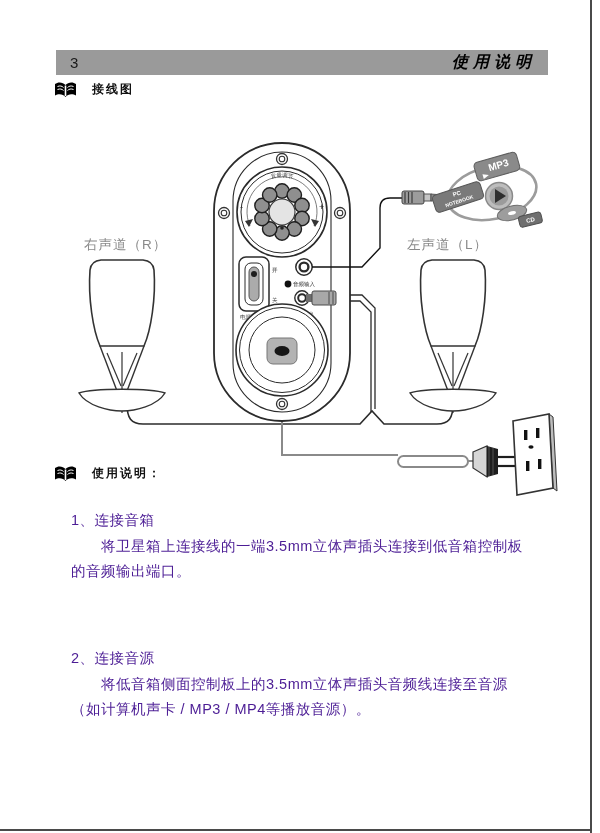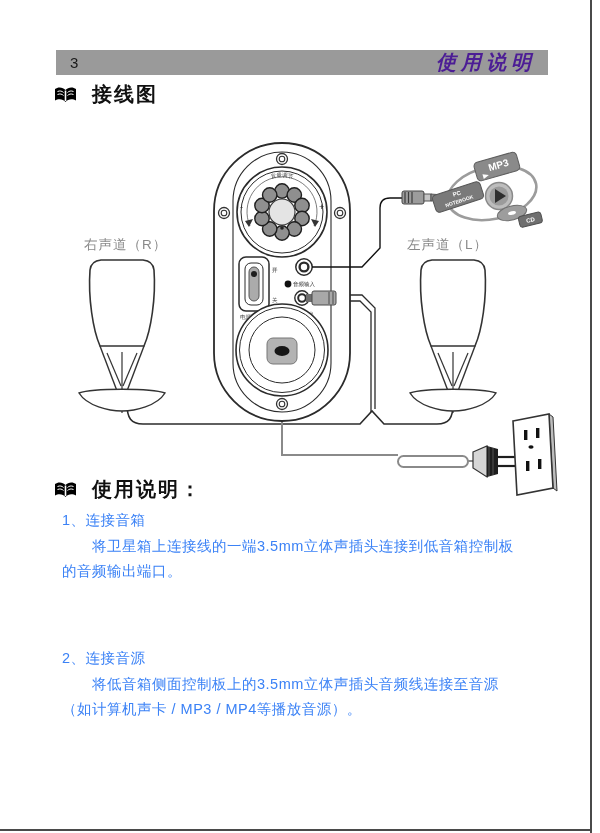--- a/index.html
+++ b/index.html
@@ -12,35 +12,35 @@
   .edge-bottom{position:absolute;left:0;top:829px;width:592px;height:2px;background:#4a4a4a;}
 
   .header-bar{
     position:absolute;left:56px;top:50px;width:492px;height:25px;
     background:#9a9a9a;display:flex;align-items:center;justify-content:space-between;
     padding:0 12px 0 14px;box-sizing:border-box;
   }
   .page-num{font-size:15px;color:#1a1a1a;}
   .header-title{
     font-family:"DejaVu Serif","Liberation Serif",serif;
-    font-style:italic;font-weight:bold;font-size:20px;color:#4c1d95;letter-spacing:5px;
+    font-style:italic;font-weight:bold;font-size:16px;color:#000000;letter-spacing:5px;
   }
 
   .section-heading{position:absolute;display:flex;align-items:center;gap:15px;}
-  .section-heading .label{font-size:20px;font-weight:bold;color:#111;letter-spacing:2px;}
+  .section-heading .label{font-size:12px;font-weight:bold;color:#111;letter-spacing:2px;}
   .sh1{left:54px;top:81px;}
-  .sh2{left:54px;top:476px;}
+  .sh2{left:54px;top:465px;}
   .book-icon svg{display:block;}
 
   .diagram{position:absolute;left:50px;top:130px;width:520px;height:372px;}
   .diagram svg{display:block;}
 
   .para{
-    position:absolute;left:62px;width:505px;
-    font-size:14.5px;line-height:25.5px;color:#3b82f6;
+    position:absolute;left:71px;width:505px;
+    font-size:14.5px;line-height:25.5px;color:#4c1d95;
     white-space:pre-line;letter-spacing:0.5px;
   }
   .p1{top:508px;}
   .p2{top:608px;margin-top:38px;}
   .p3{top:705px;}
 
   .svgtext{font-family:"Liberation Sans",sans-serif;fill:#333;}
   .tiny{font-size:5.5px;}
   .chan{font-size:13.5px;fill:#8a8a8a;letter-spacing:1px;}
 </style>

